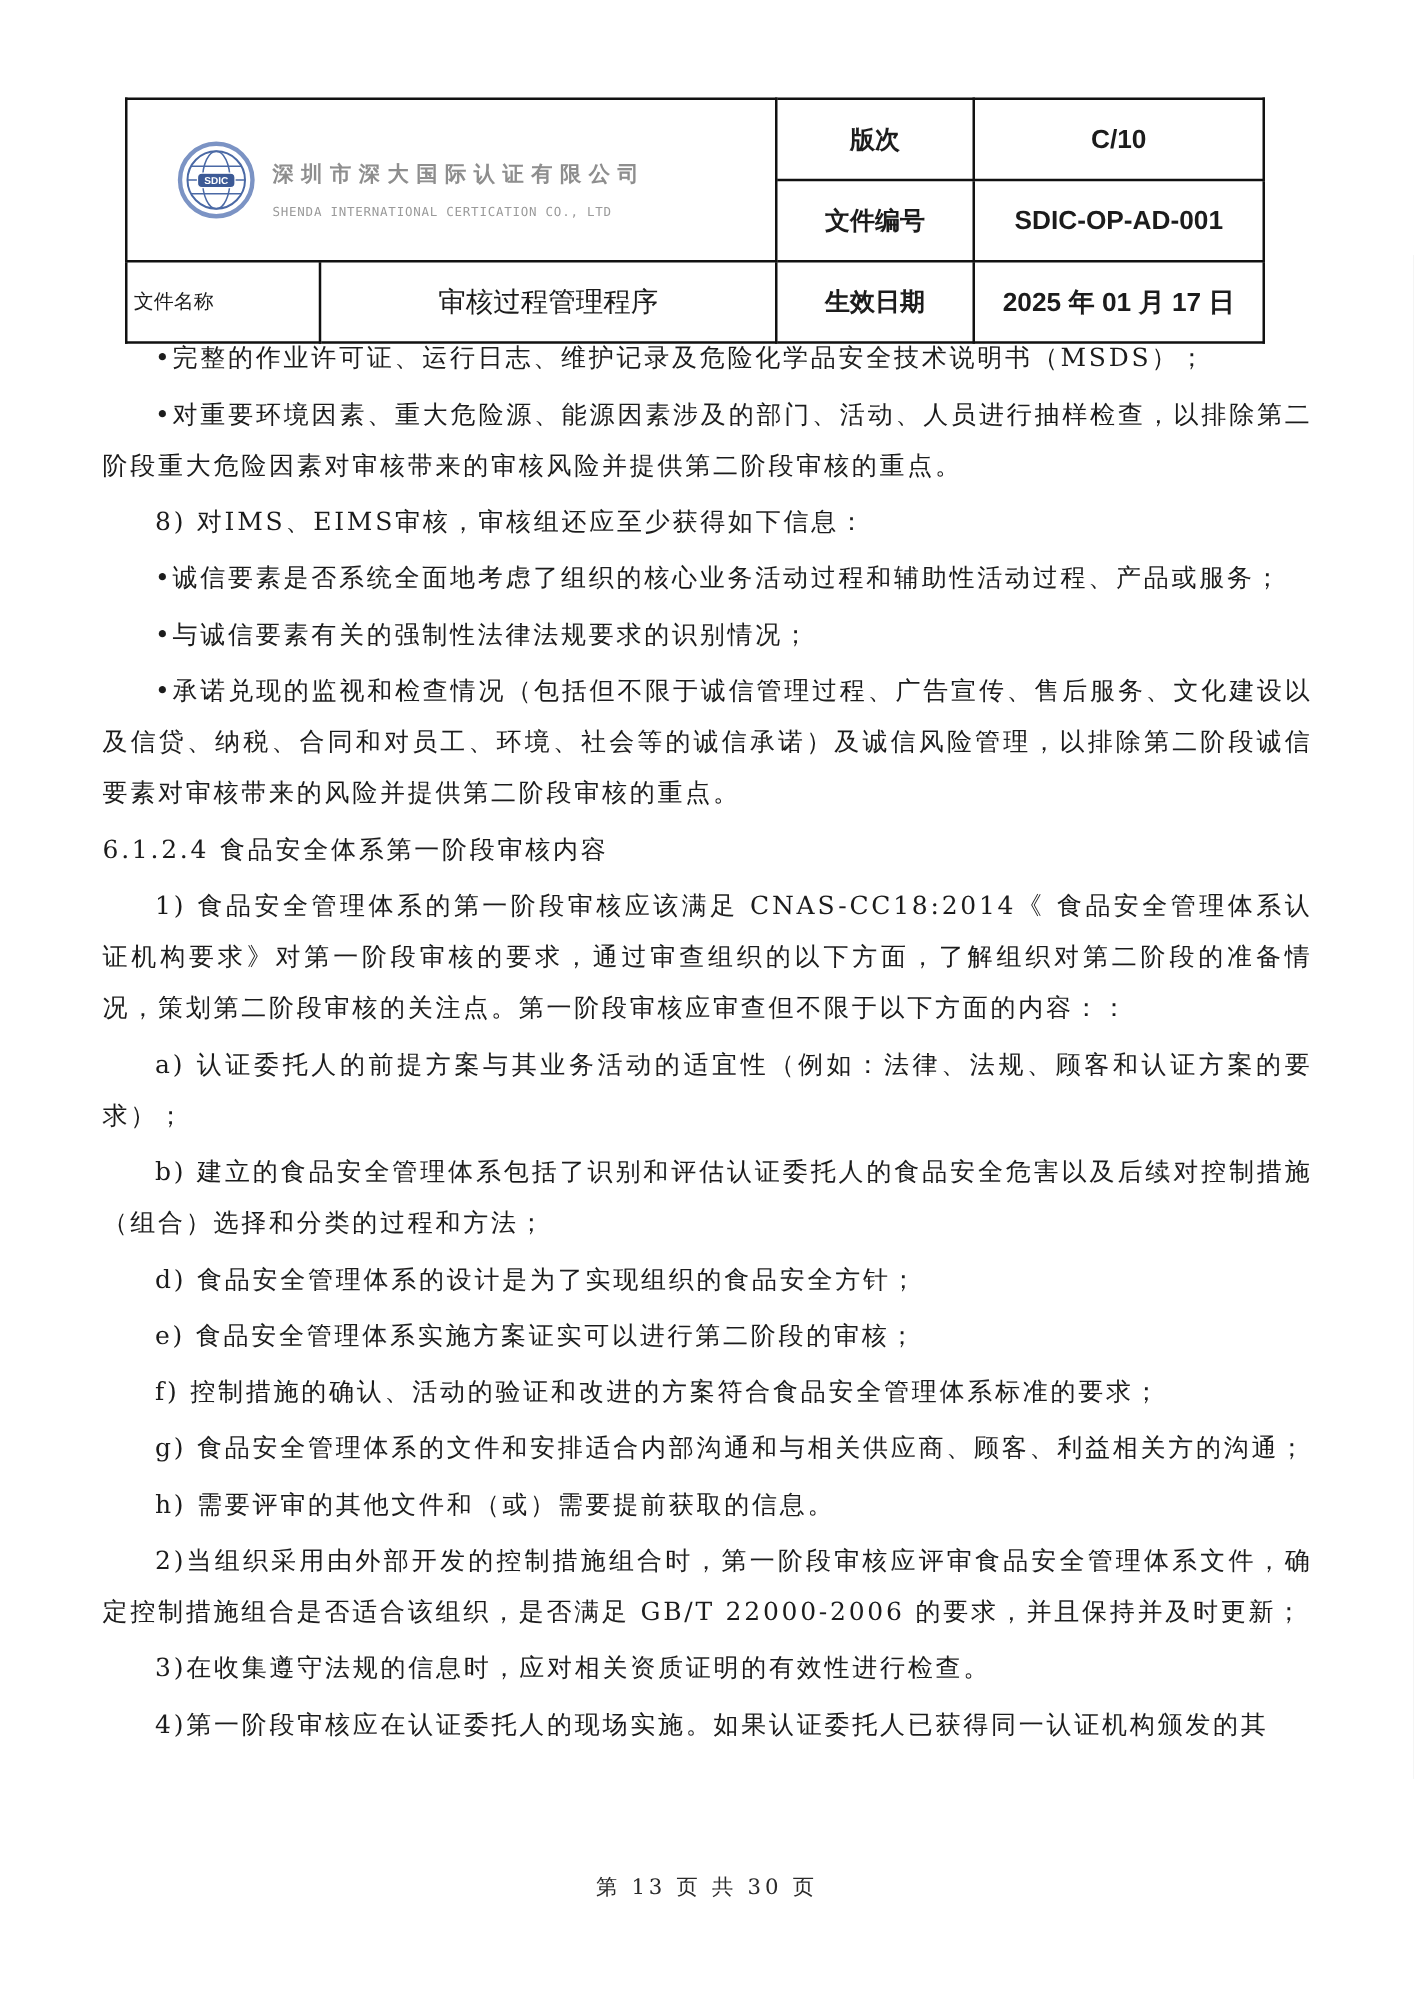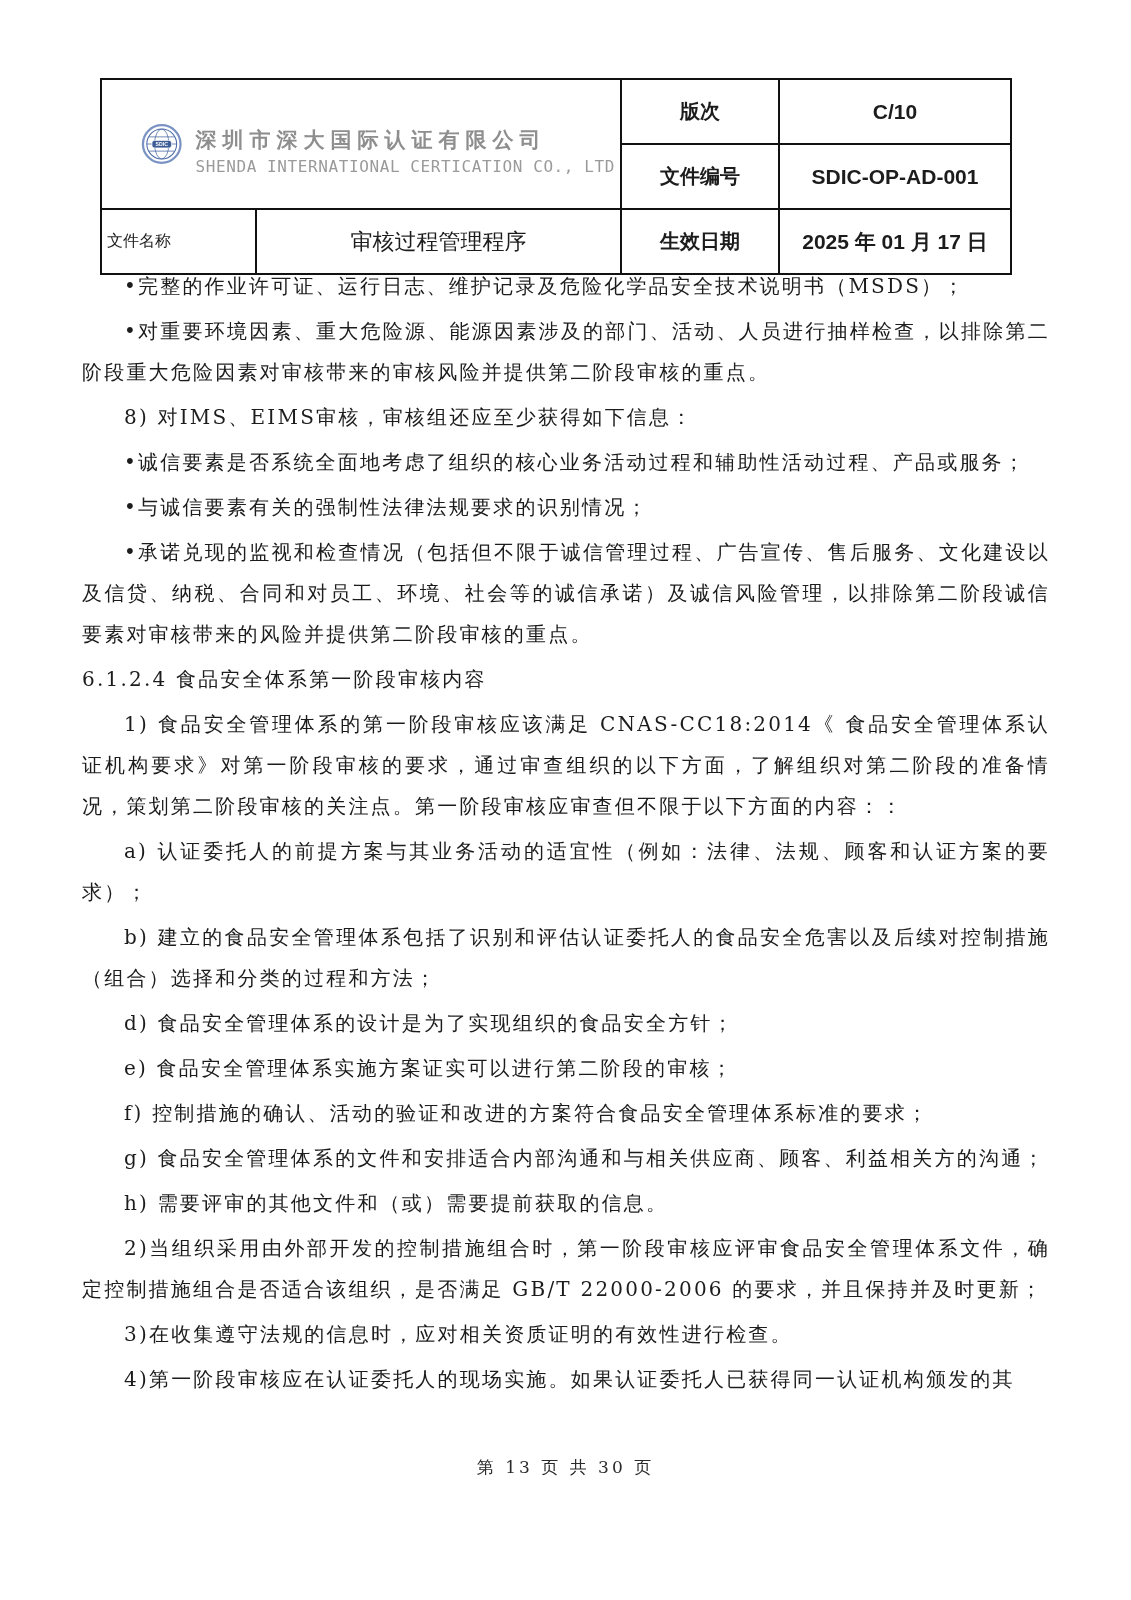--- a/index.html
+++ b/index.html
@@ -34,32 +34,32 @@
   }
   .logo-wrap {
     display: flex;
     align-items: flex-end;
     gap: 13px;
     padding-left: 34px;
   }
   .company-names { display: flex; flex-direction: column; }
   .company-cn {
     font-family: "Liberation Sans", sans-serif;
-    font-size: 21px;
+    font-size: 17px;
     font-weight: 600;
     letter-spacing: 6px;
     color: #8e8e8e;
     white-space: nowrap;
   }
   .company-en {
     font-family: "DejaVu Sans Mono", "Liberation Mono", monospace;
-    font-size: 16px;
+    font-size: 10px;
     letter-spacing: 0.6px;
     color: #9a9a9a;
-    margin-top: 3px;
+    margin-top: 14px;
     white-space: nowrap;
   }
   .hdr-label {
     font-family: "Liberation Sans", sans-serif;
     font-weight: bold;
     font-size: 20px;
     text-align: center;
     height: 53px;
   }
   .hdr-value {
@@ -97,21 +97,21 @@
     text-align: justify;
     color: #1c1c1c;
   }
   .doc-body p.indent { text-indent: 2.1em; }
   .doc-body p.flush  { text-indent: 0; }
 
   
   .page-footer {
     position: absolute;
     left: 0;
-    top: 1456px;
+    top: 1498px;
     width: 100%;
     text-align: center;
     font-size: 17px;
     letter-spacing: 3px;
     color: #2a2a2a;
   }
 </style>
 </head>
 <body>
 

